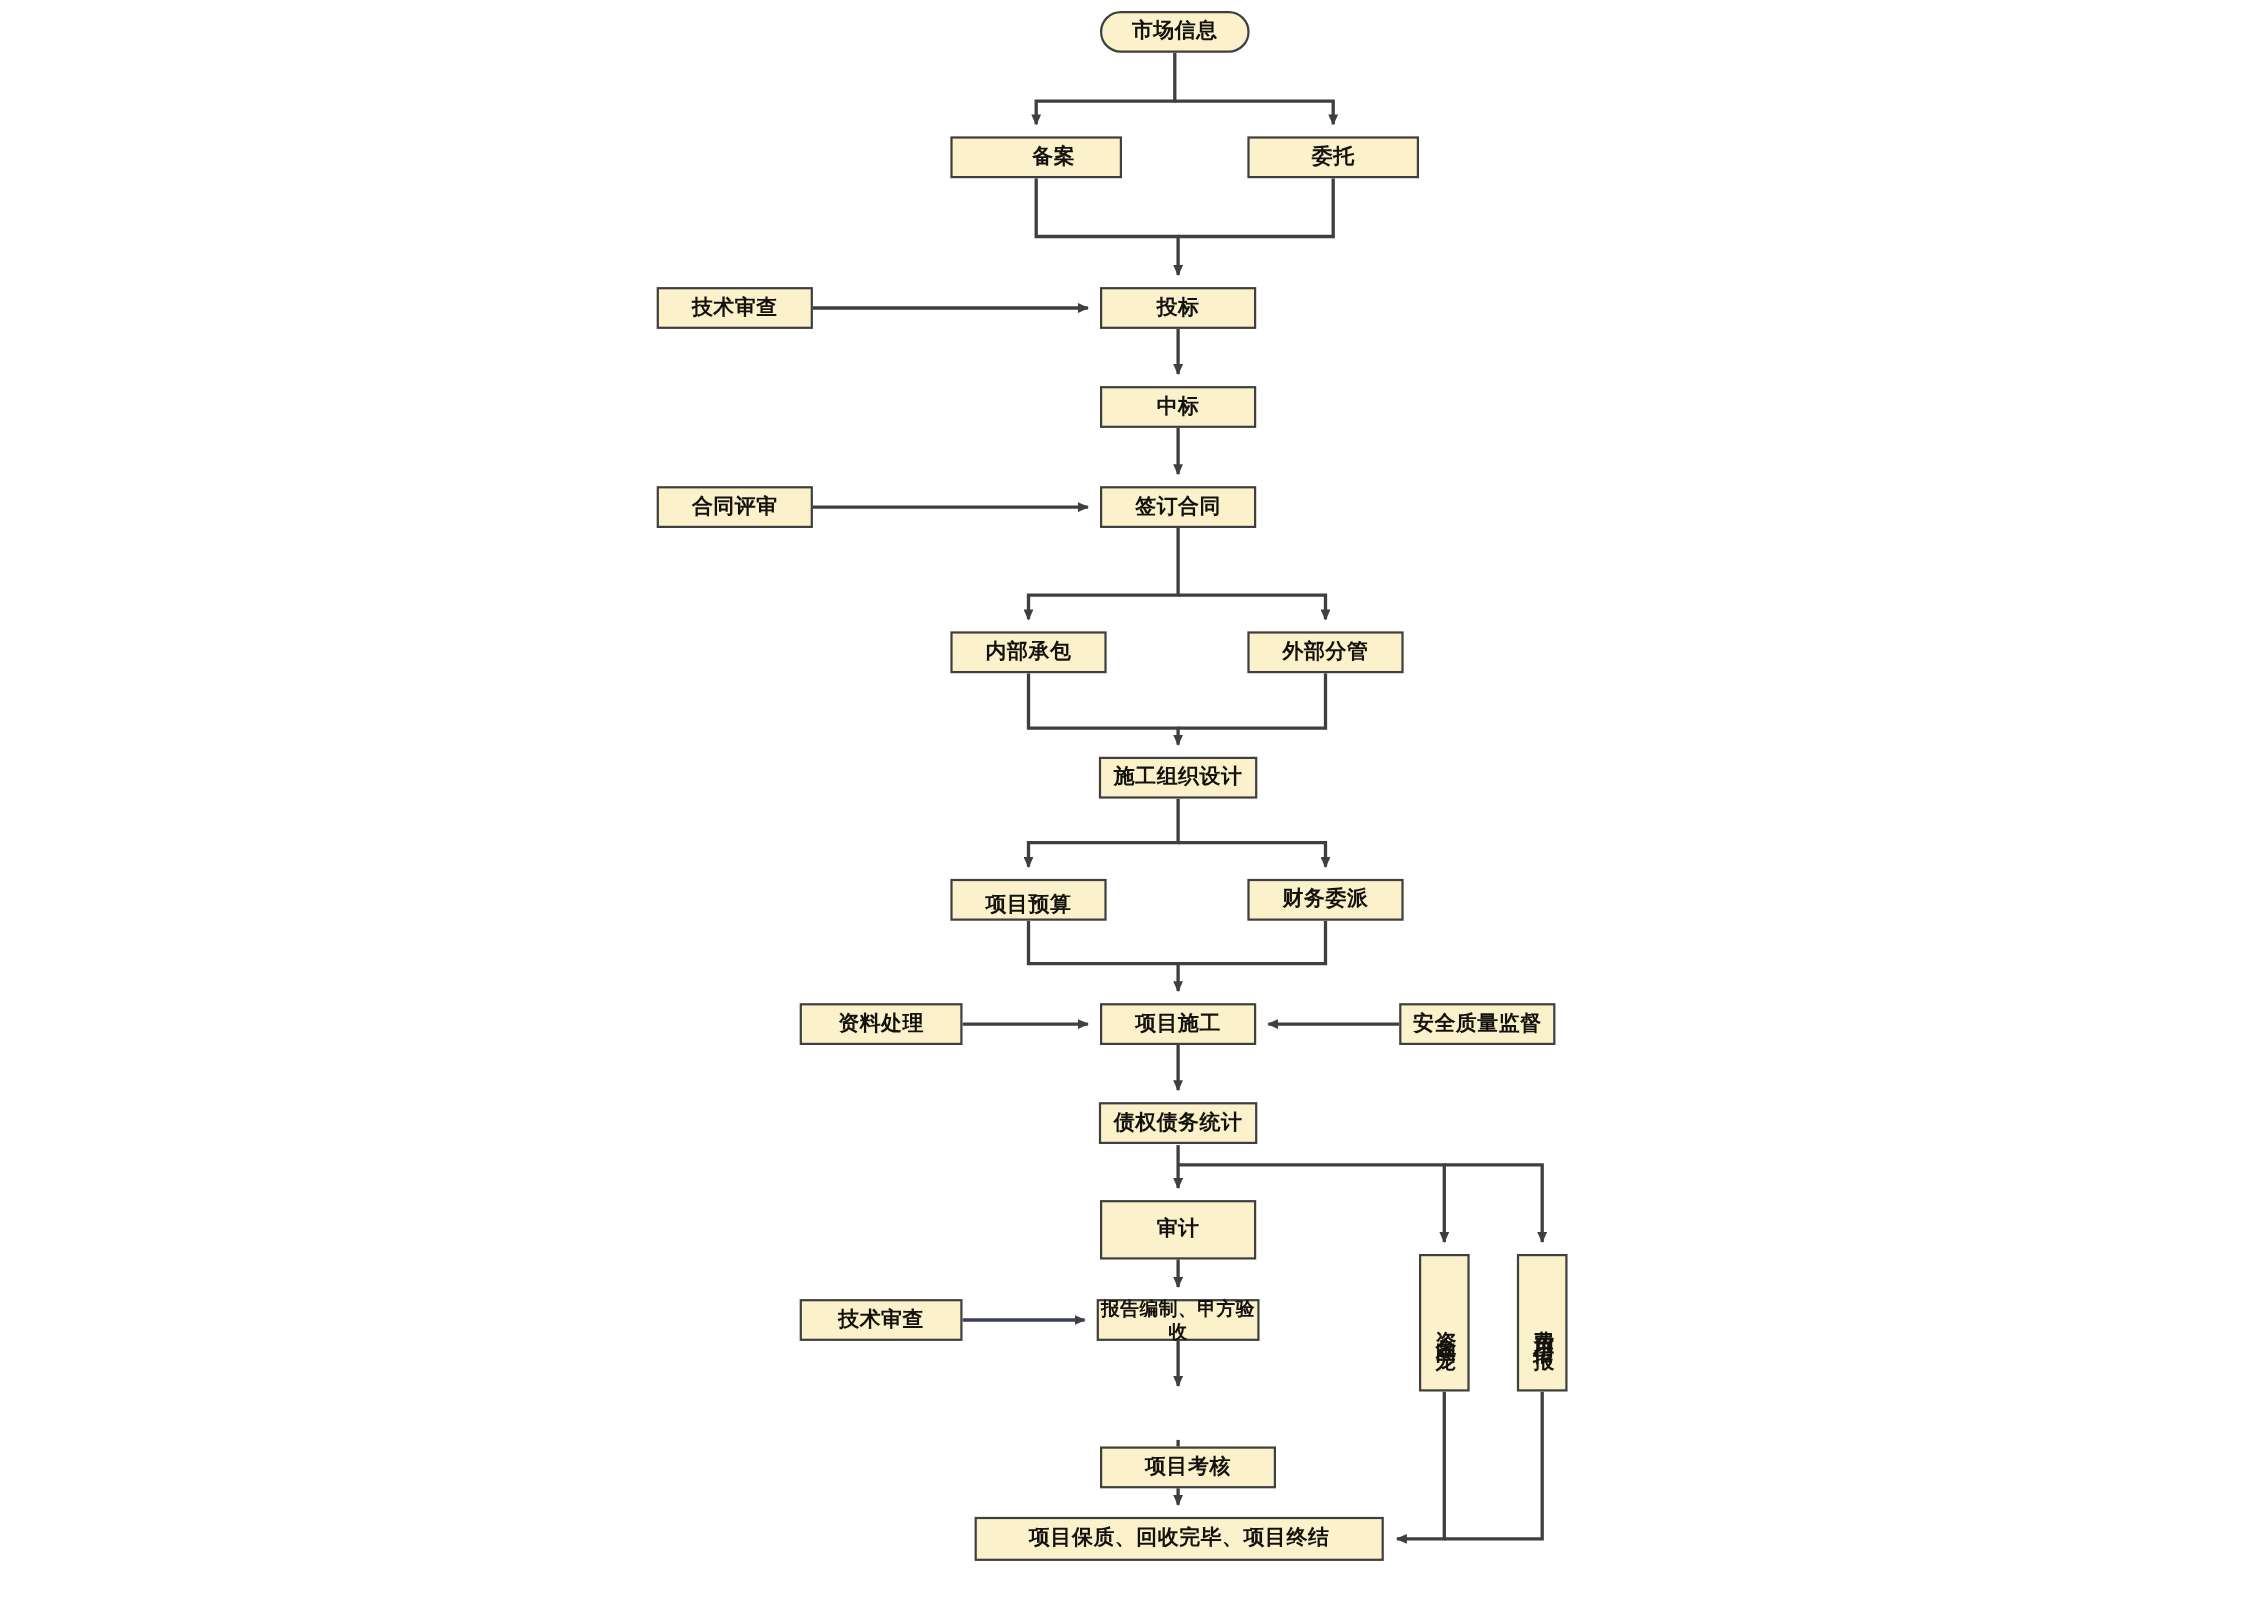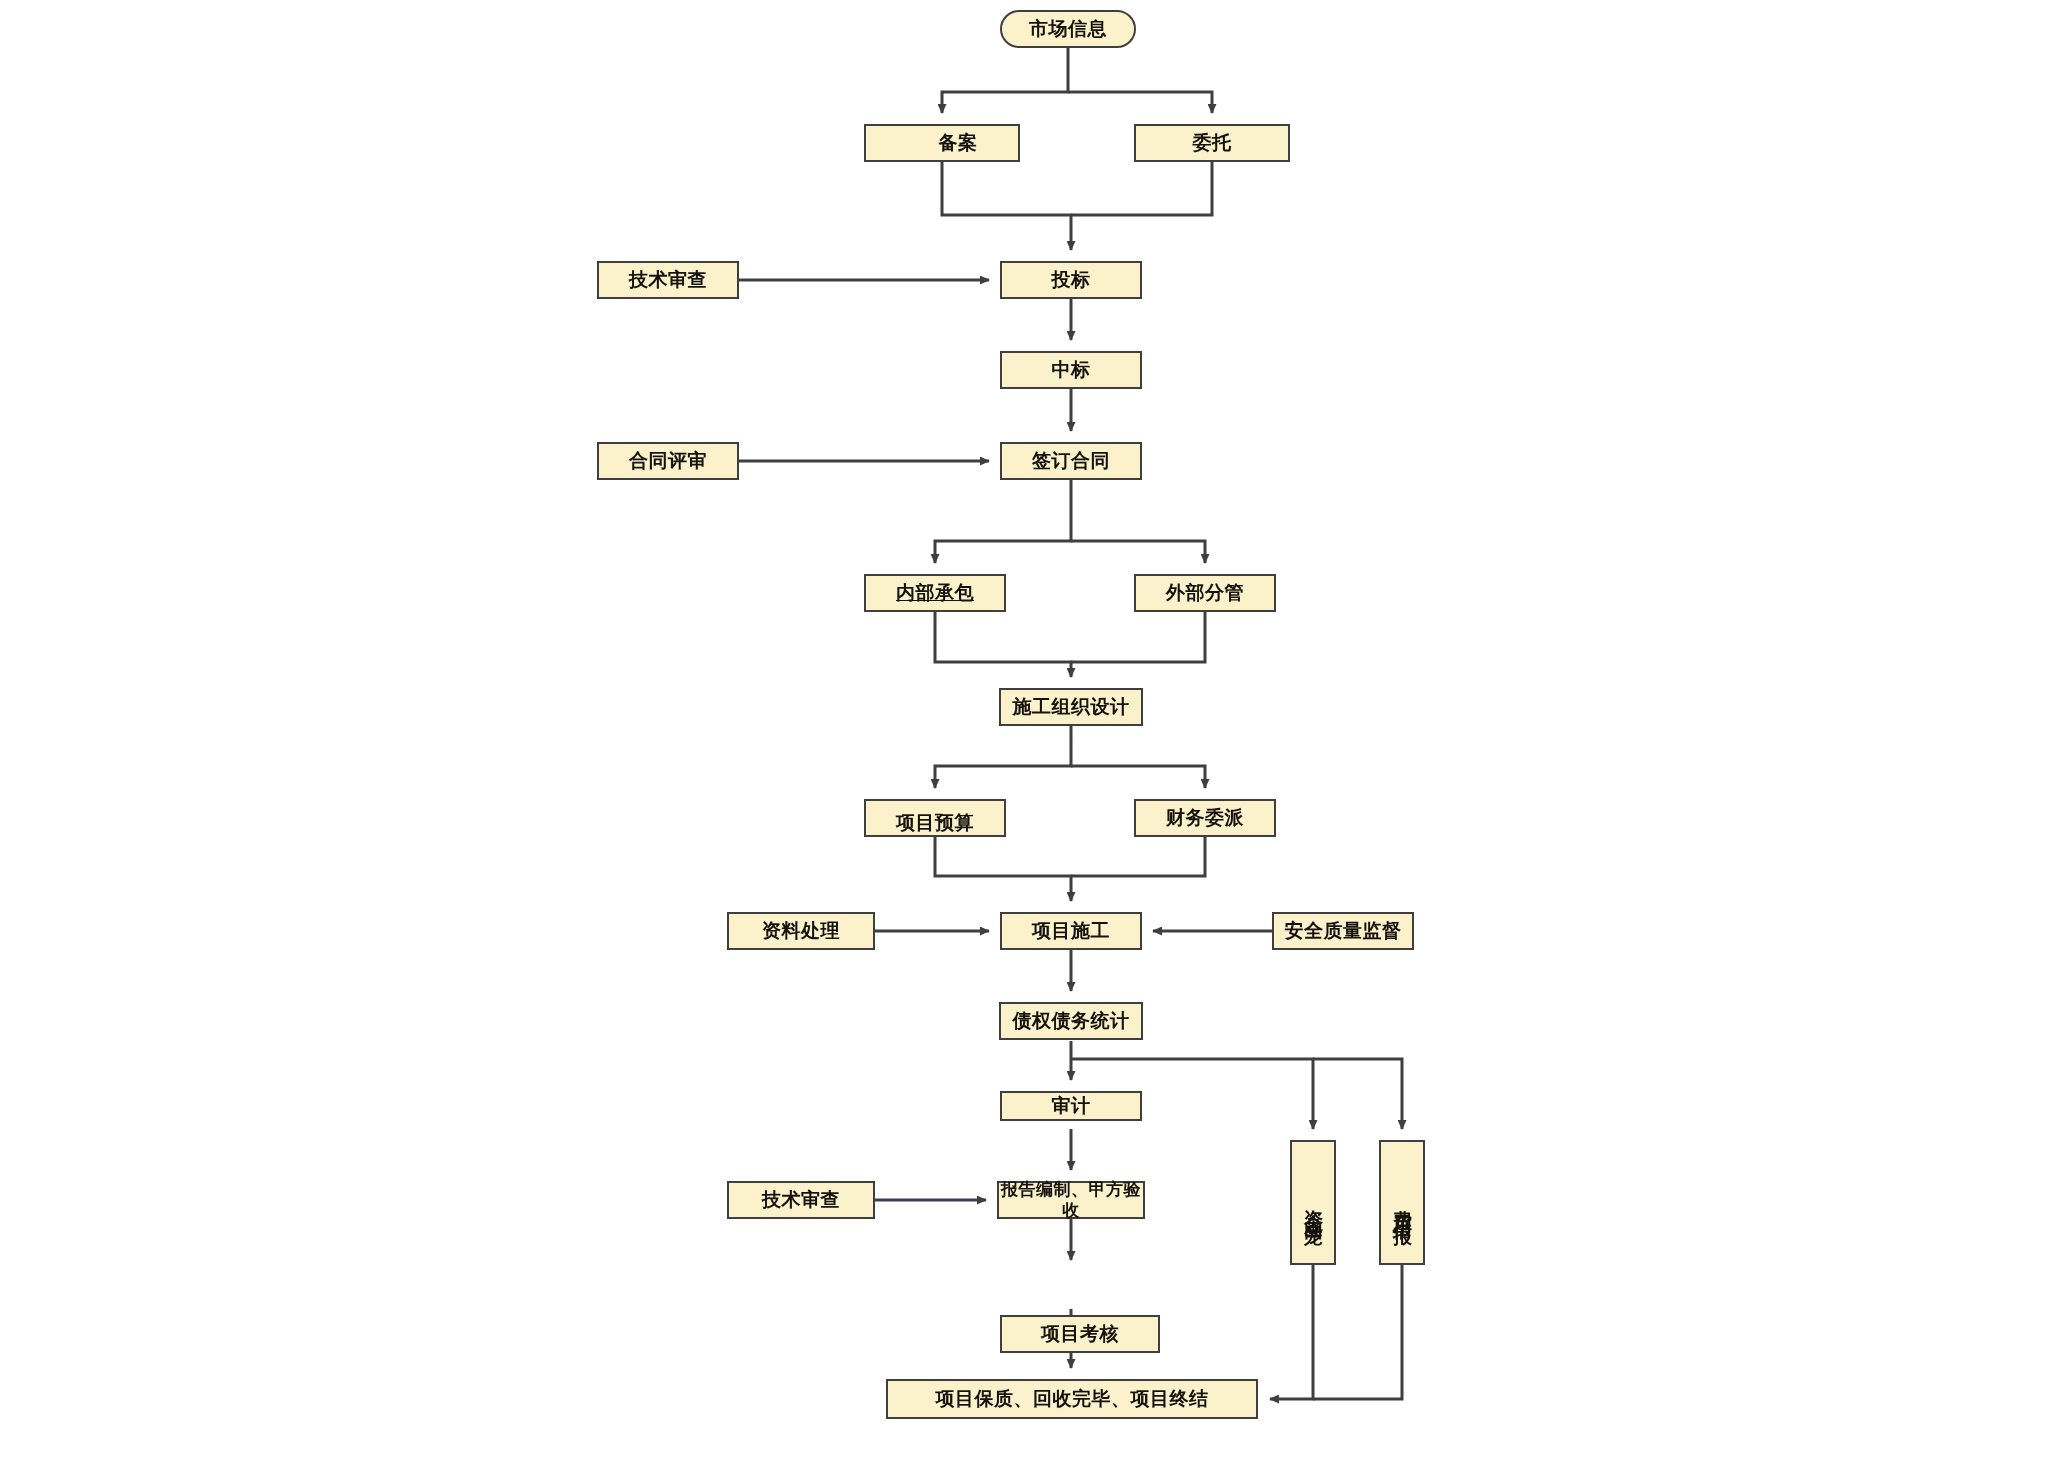--- a/index.html
+++ b/index.html
@@ -139,21 +139,21 @@
   </div>
 
   <div class="node" style="left:597px;top:442px;width:142px;height:38px;">
     <span>合同评审</span>
   </div>
 
   <div class="node" style="left:1000px;top:442px;width:142px;height:38px;">
     <span>签订合同</span>
   </div>
 
-  <div class="node" style="left:864px;top:574px;width:142px;height:38px;text-decoration:underline;">
+  <div class="node" style="left:864px;top:574px;width:142px;height:38px;">
     <span>内部承包</span>
   </div>
 
   <div class="node" style="left:1134px;top:574px;width:142px;height:38px;">
     <span>外部分管</span>
   </div>
 
   <div class="node" style="left:999px;top:688px;width:144px;height:38px;">
     <span>施工组织设计</span>
   </div>
@@ -175,21 +175,21 @@
   </div>
 
   <div class="node" style="left:1272px;top:912px;width:142px;height:38px;">
     <span>安全质量监督</span>
   </div>
 
   <div class="node" style="left:999px;top:1002px;width:144px;height:38px;">
     <span>债权债务统计</span>
   </div>
 
-  <div class="node" style="left:1000px;top:1091px;width:142px;height:30px;">
+  <div class="node" style="left:1000px;top:1091px;width:142px;height:54px;">
     <span>审计</span>
   </div>
 
   <div class="node" style="left:997px;top:1181px;width:148px;height:38px;font-size:17px;">
     <span>报告编制、甲方验收</span>
   </div>
 
   <div class="node" style="left:1000px;top:1315px;width:160px;height:38px;">
     <span>项目考核</span>
   </div>

